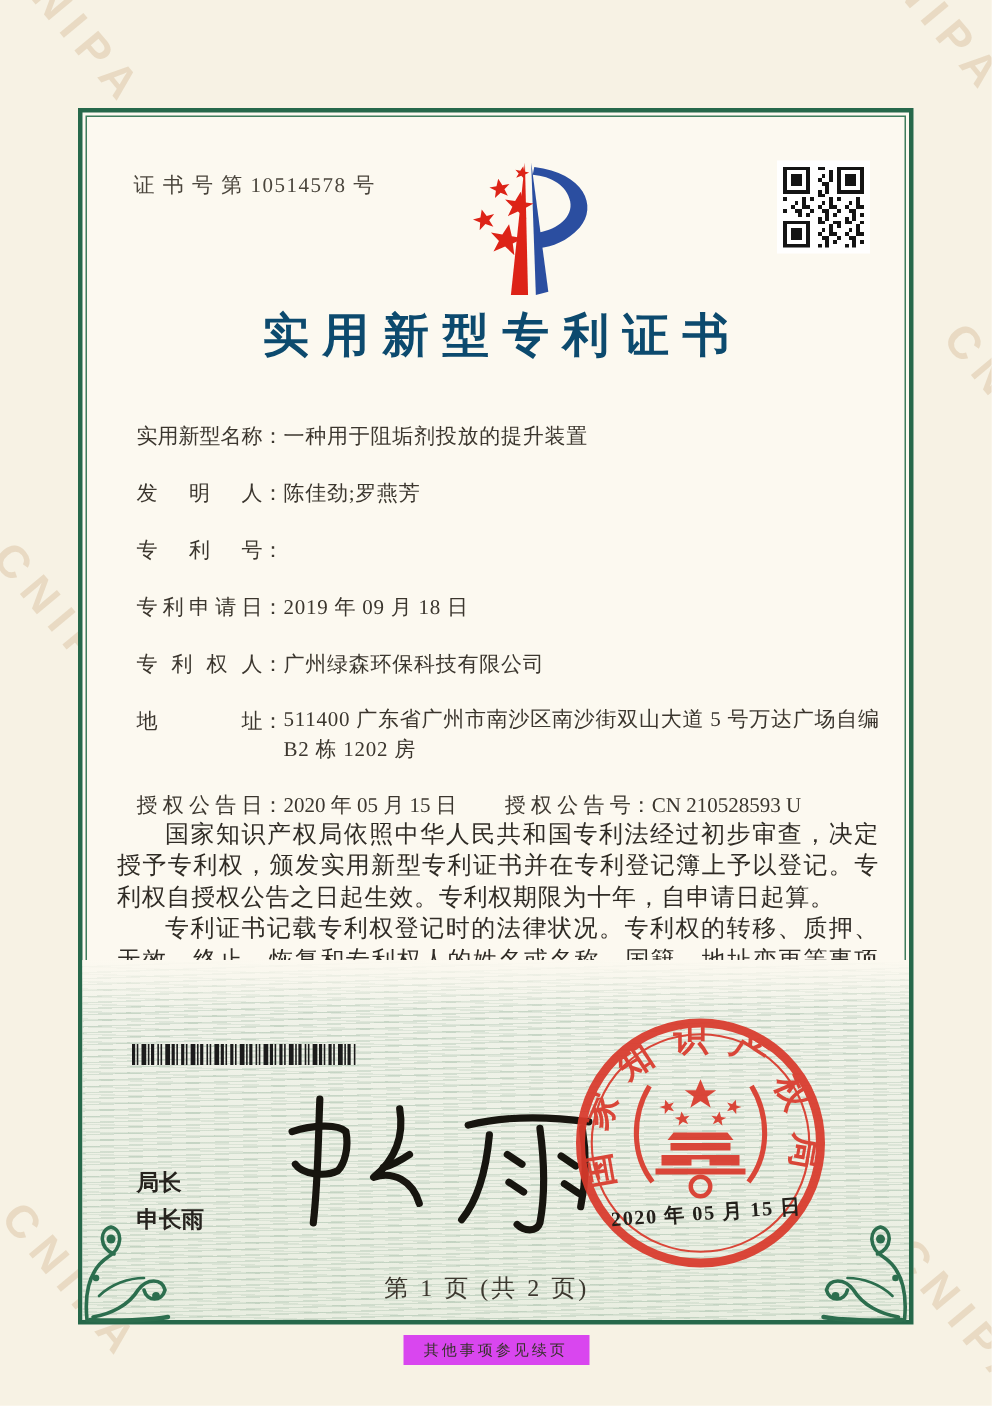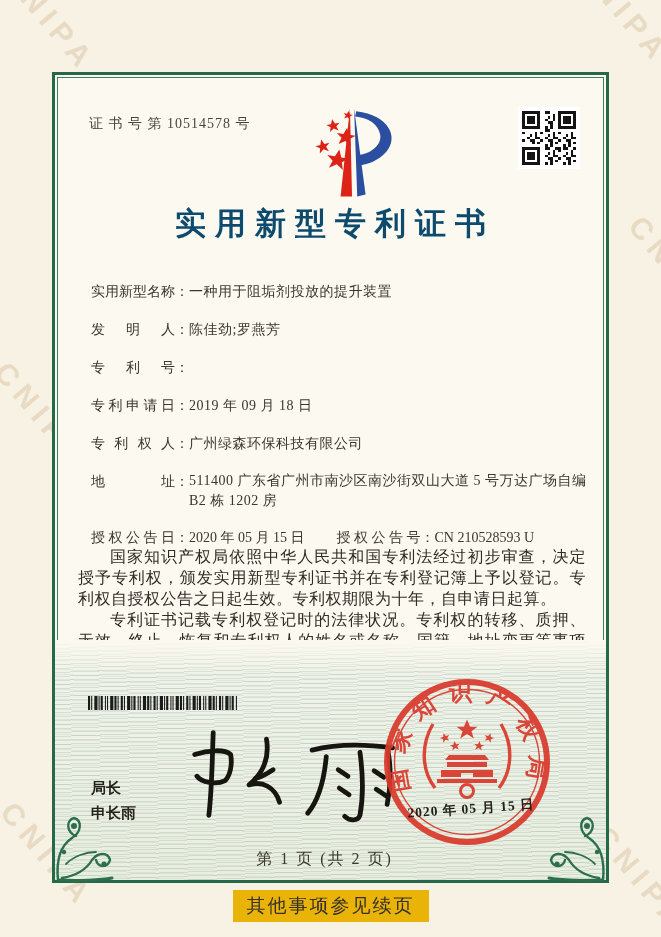--- a/index.html
+++ b/index.html
@@ -71,21 +71,21 @@
   .seal-date {
     position:absolute; left:338px; top:160px; width:156px; text-align:center;
     font-size:13.5px; font-weight:bold; color:#23201b; transform:rotate(-4deg); letter-spacing:1px;
   }
   .page-indicator { position:absolute; left:0; right:12px; top:209px; text-align:center; font-size:16px; color:#3c382f; letter-spacing:2px; }
   .orn { position:absolute; bottom:-6px; width:74px; height:74px; }
   .orn.left { left:-3px; }
   .orn.right { right:-3px; transform:scaleX(-1); }
   
   .footer-note { position:absolute; left:0; right:0; top:890px; text-align:center; }
-  .footer-note span { display:inline-block; background:#eab308; padding:3px 14px; font-size:19px; color:#35312a; letter-spacing:2px; }
+  .footer-note span { display:inline-block; background:#d946ef; padding:3px 14px; font-size:10px; color:#35312a; letter-spacing:2px; }
 </style>
 </head>
 <body>
 
 <div class="wm" style="left:-14px; top:2px;">CNIPA</div>
 <div class="wm" style="left:560px; top:-6px;">CNIPA</div>
 <div class="wm" style="left:-22px; top:398px;">CNIPA</div>
 <div class="wm" style="left:612px; top:252px;">CNIPA</div>
 <div class="wm" style="left:-16px; top:838px;">CNIPA</div>
 <div class="wm" style="left:578px; top:862px;">CNIPA</div>

